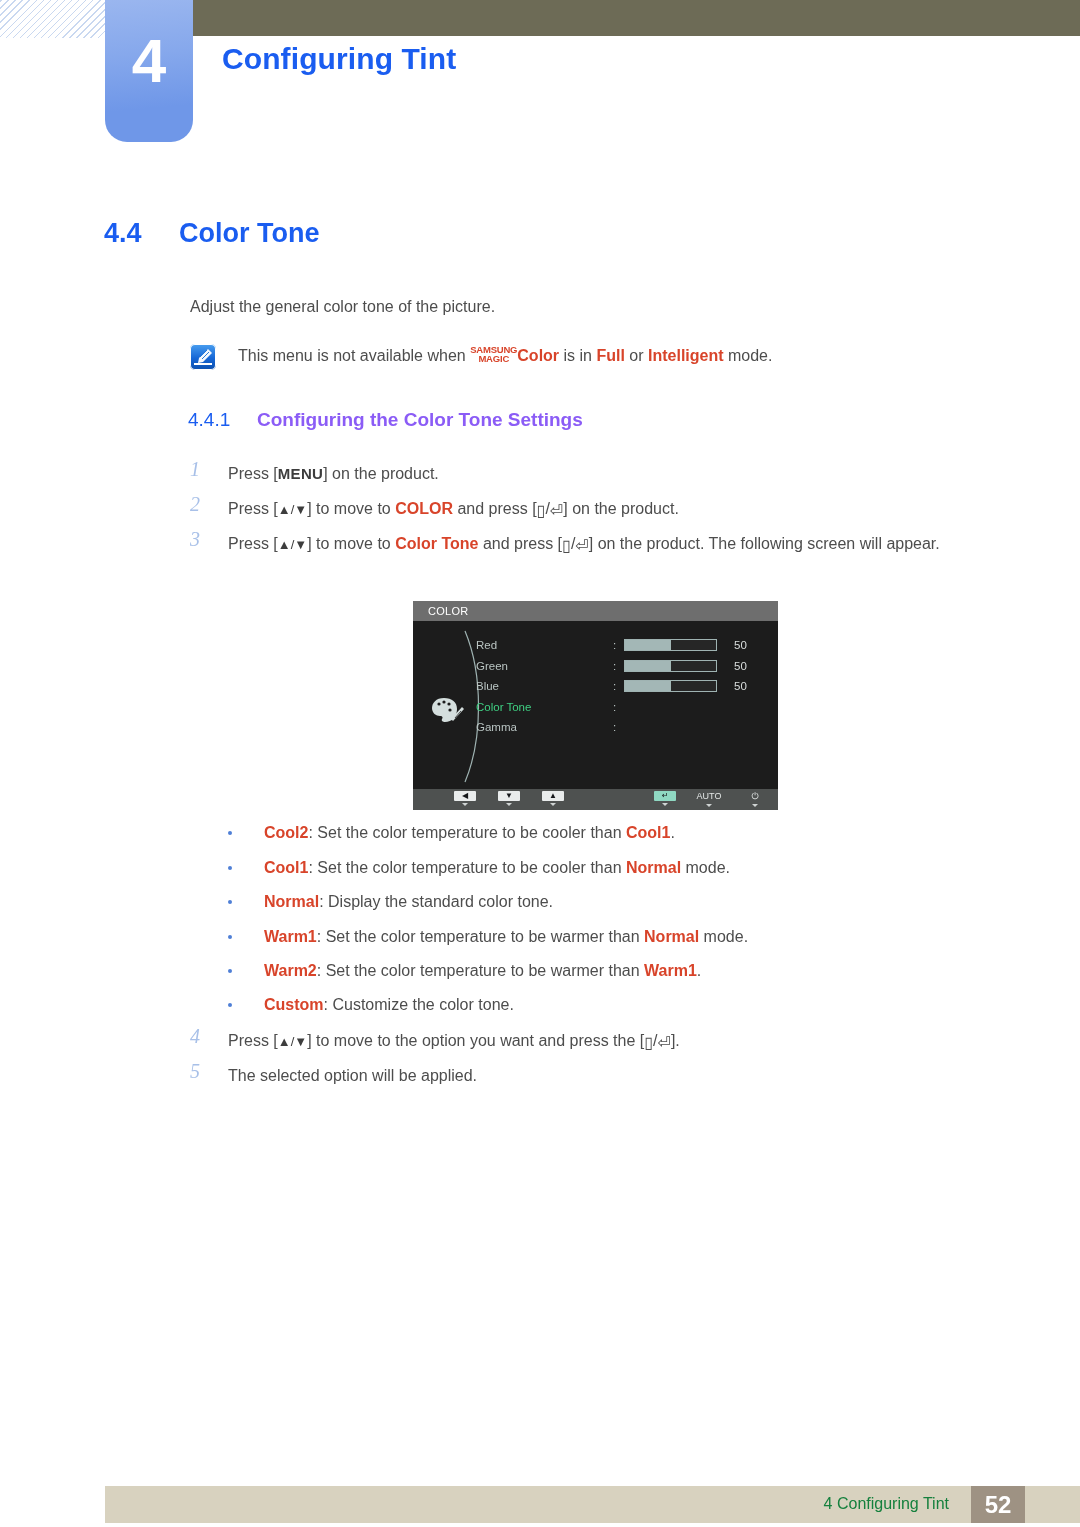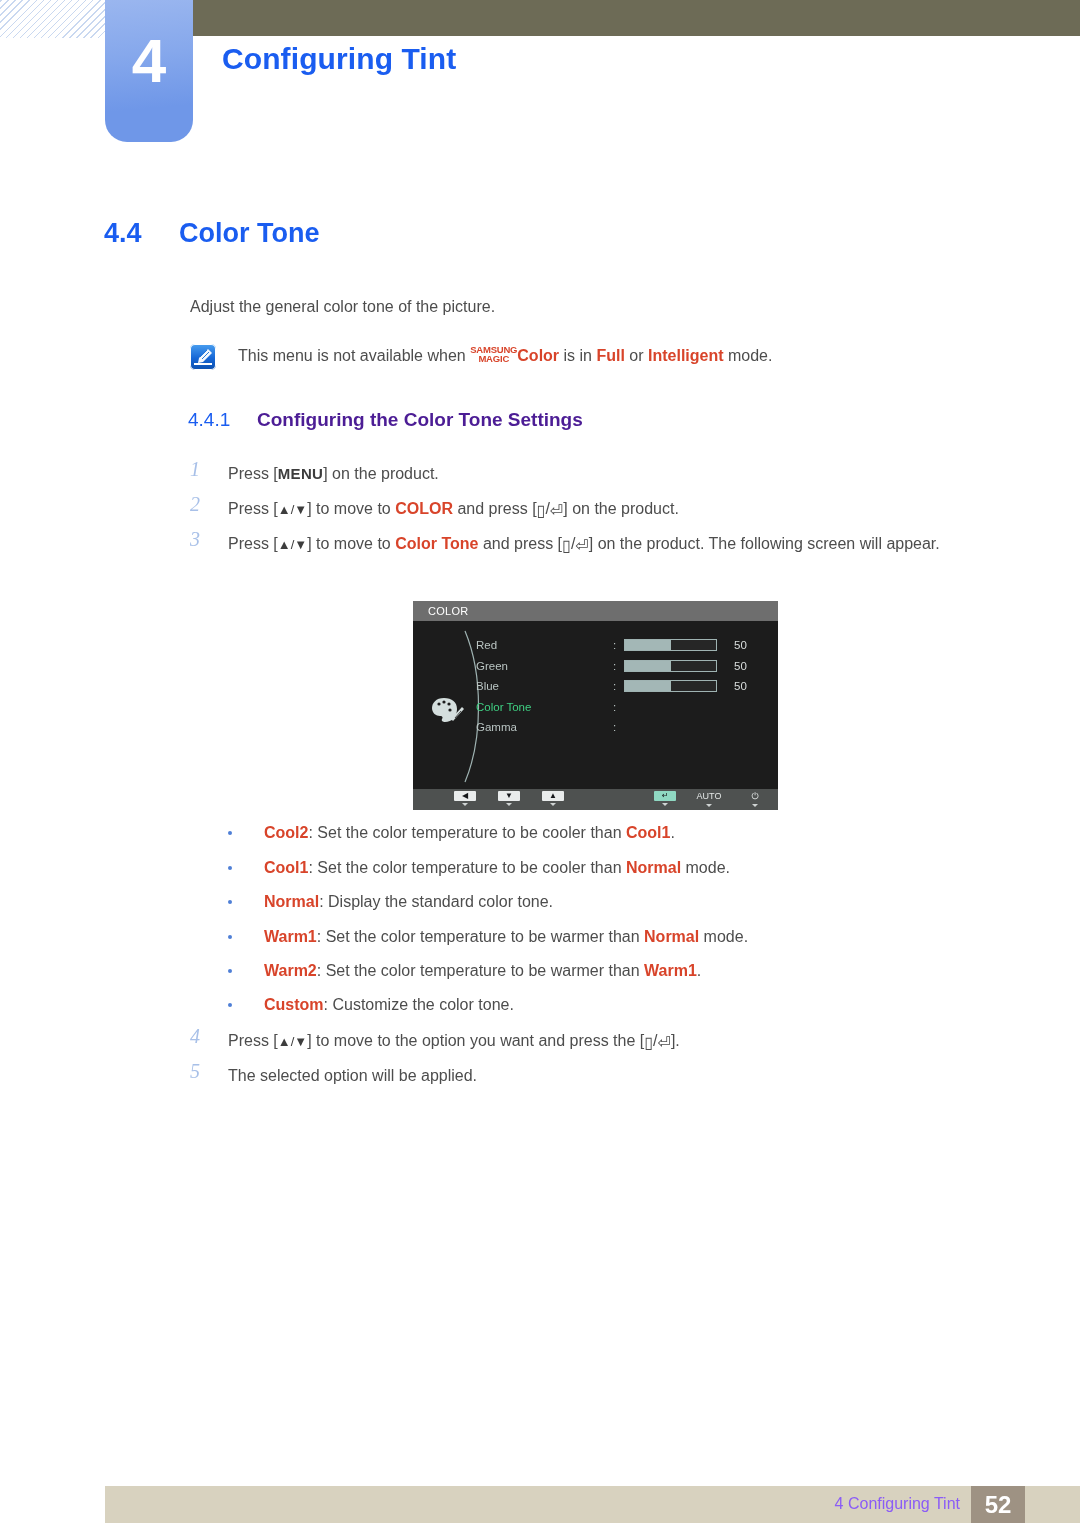--- a/index.html
+++ b/index.html
@@ -76,21 +76,21 @@
   .magiccolor{color:#d8442a;font-weight:700;font-size:16px;}
   .hl{color:#d8442a;font-weight:700;}
 
   
   .sub-num{
     position:absolute;left:188px;top:409px;
     color:#1a5df0;font-size:19px;font-weight:400;
   }
   .sub-title{
     position:absolute;left:257px;top:409px;
-    color:#4c1d95;font-size:19px;font-weight:700;
+    color:#8b5cf6;font-size:19px;font-weight:700;
   }
 
   
   .step{position:absolute;left:190px;width:800px;}
   .step .n{
     position:absolute;left:0;top:0;width:22px;text-align:left;
     color:#a8c0e8;font-size:20px;font-style:italic;font-weight:400;
     font-family:"Liberation Serif", serif;
   }
   .step .t{
@@ -160,22 +160,22 @@
     position:absolute;left:36px;top:0;width:760px;
     color:#4d4d4d;font-size:16px;line-height:22px;
   }
 
   
   .footbar{
     position:absolute;left:105px;top:1486px;width:975px;height:37px;
     background:#d8d2bf;
   }
   .foottext{
-    position:absolute;right:120px;top:1495px;
-    color:#8b5cf6;font-size:16px;
+    position:absolute;right:131px;top:1495px;
+    color:#15803d;font-size:16px;
   }
   .pagebox{
     position:absolute;left:971px;top:1486px;width:54px;height:37px;
     background:#9e9283;
   }
   .pagenum{
     position:absolute;left:971px;top:1486px;width:54px;height:37px;
     color:#ffffff;font-size:24px;font-weight:700;line-height:37px;text-align:center;
   }
 </style>

